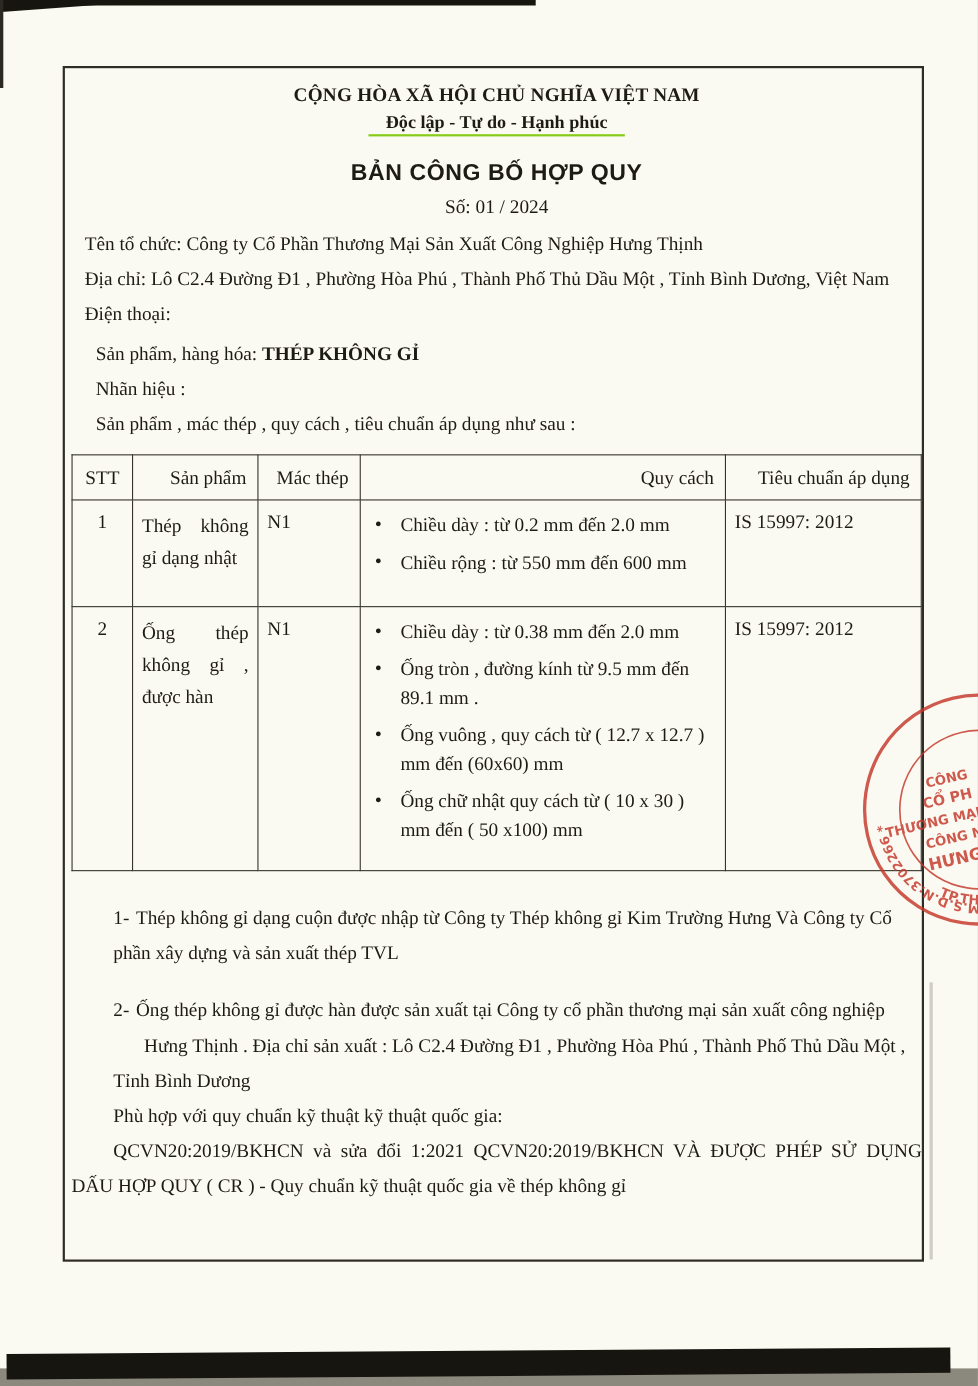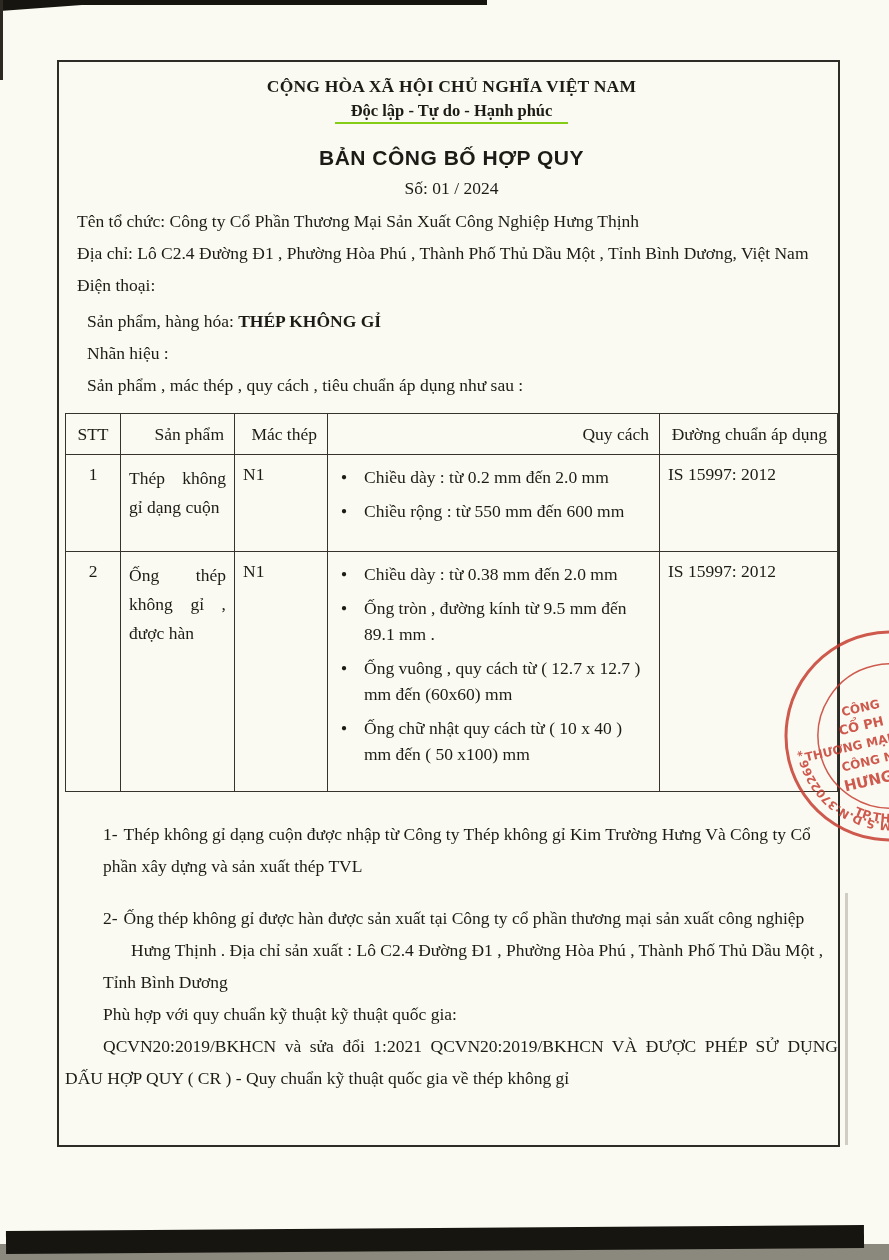--- a/index.html
+++ b/index.html
@@ -98,46 +98,46 @@
           <col style="width:93px">
           <col style="width:332px">
           <col style="width:178px">
       </colgroup>
       <thead>
         <tr>
           <th class="th-stt">STT</th>
           <th>Sản phẩm</th>
           <th>Mác thép</th>
           <th>Quy cách</th>
-          <th>Đường chuẩn áp dụng</th>
+          <th>Tiêu chuẩn áp dụng</th>
         </tr>
       </thead>
       <tbody>
         <tr class="row-1">
           <td class="cell-stt">1</td>
-          <td class="cell-product">Thép không gỉ dạng cuộn</td>
+          <td class="cell-product">Thép không gỉ dạng nhật</td>
           <td class="cell-grade">N1</td>
           <td class="cell-specs">
             <ul class="specs">
               <li><span>Chiều dày : từ 0.2 mm đến 2.0 mm</span></li>
               <li><span>Chiều rộng : từ 550 mm đến 600 mm</span></li>
             </ul>
           </td>
           <td class="cell-standard">IS 15997: 2012</td>
         </tr>
         <tr class="row-2">
           <td class="cell-stt">2</td>
           <td class="cell-product">Ống thép không gỉ , được hàn</td>
           <td class="cell-grade">N1</td>
           <td class="cell-specs">
             <ul class="specs">
               <li><span>Chiều dày : từ 0.38 mm đến 2.0 mm</span></li>
               <li><span>Ống tròn , đường kính từ 9.5 mm đến 89.1 mm .</span></li>
               <li><span>Ống vuông , quy cách từ ( 12.7 x 12.7 ) mm đến (60x60) mm</span></li>
-              <li><span>Ống chữ nhật quy cách từ ( 10 x 40 ) mm đến ( 50 x100) mm</span></li>
+              <li><span>Ống chữ nhật quy cách từ ( 10 x 30 ) mm đến ( 50 x100) mm</span></li>
             </ul>
           </td>
           <td class="cell-standard">IS 15997: 2012</td>
         </tr>
       </tbody>
     </table>
 
     <div class="notes">
       <p class="note"><span class="marker">1-</span><span>Thép không gỉ dạng cuộn được nhập từ Công ty Thép không gỉ Kim Trường Hưng Và Công ty Cổ phần xây dựng và sản xuất thép TVL</span></p>
       <p class="note hang"><span class="marker">2-</span><span>Ống thép không gỉ được hàn được sản xuất tại Công ty cổ phần thương mại sản xuất công nghiệp Hưng Thịnh . Địa chỉ sản xuất : Lô C2.4 Đường Đ1 , Phường Hòa Phú , Thành Phố Thủ Dầu Một ,</span></p>

